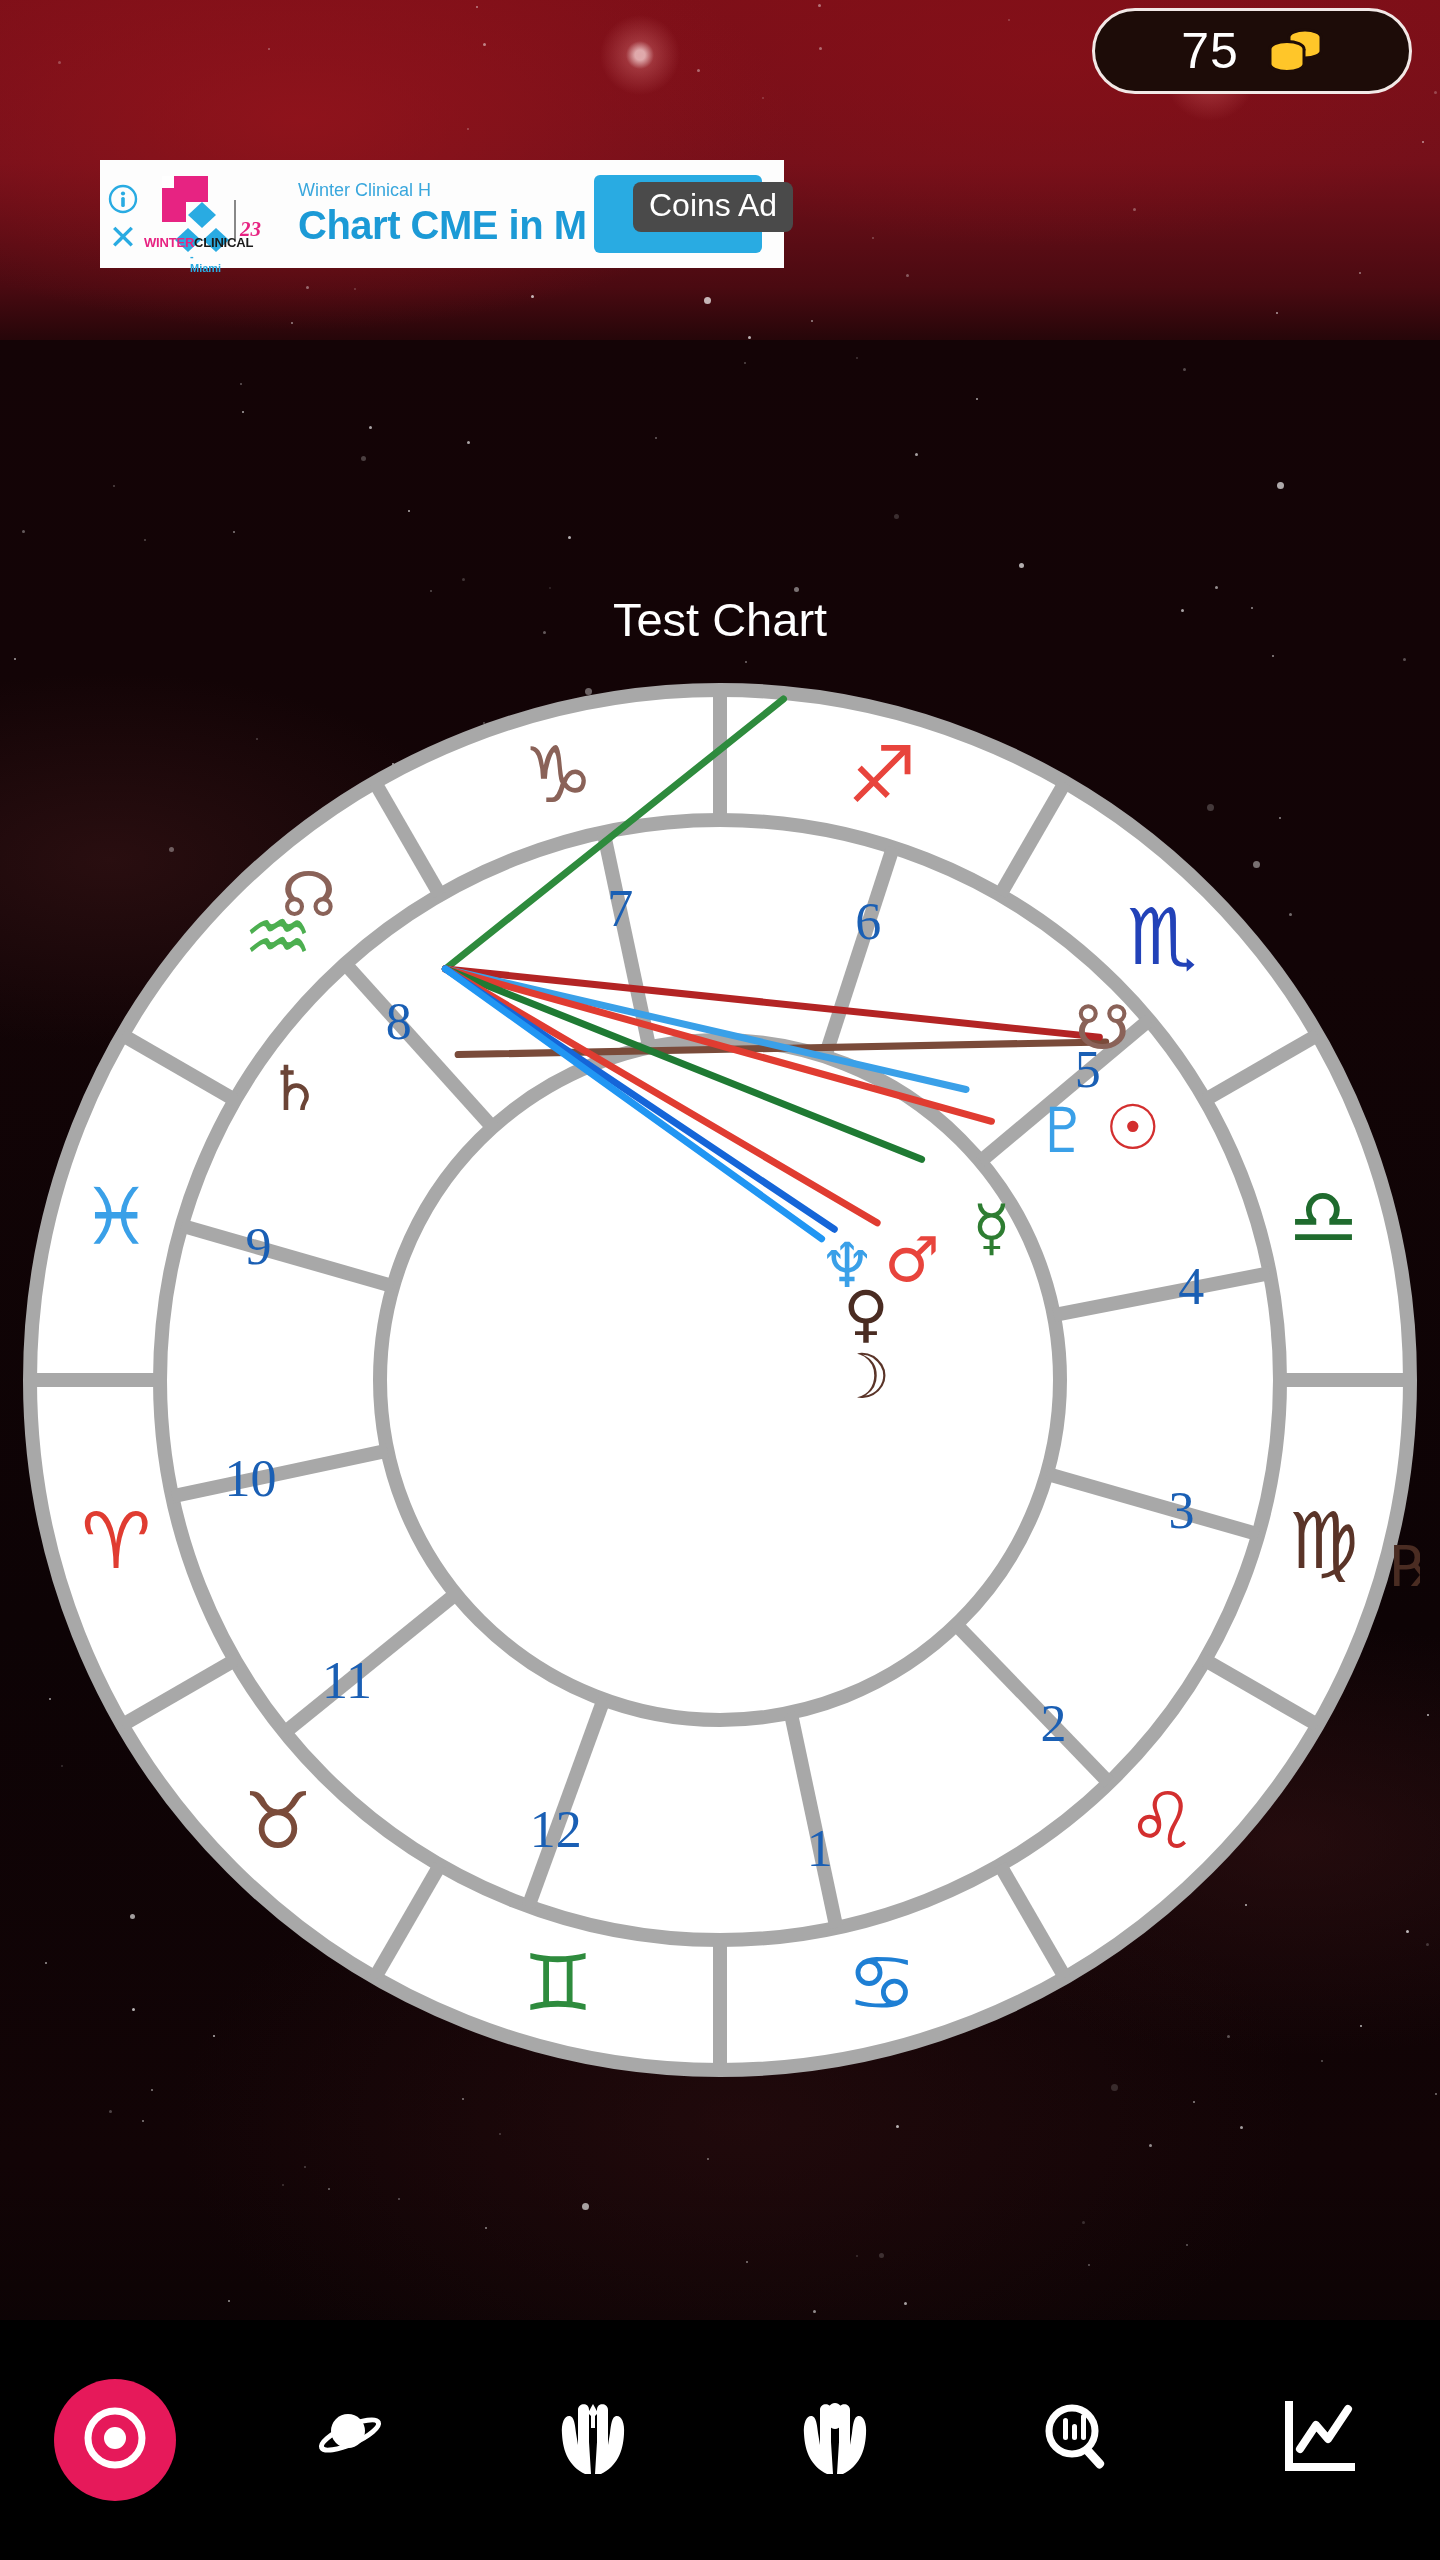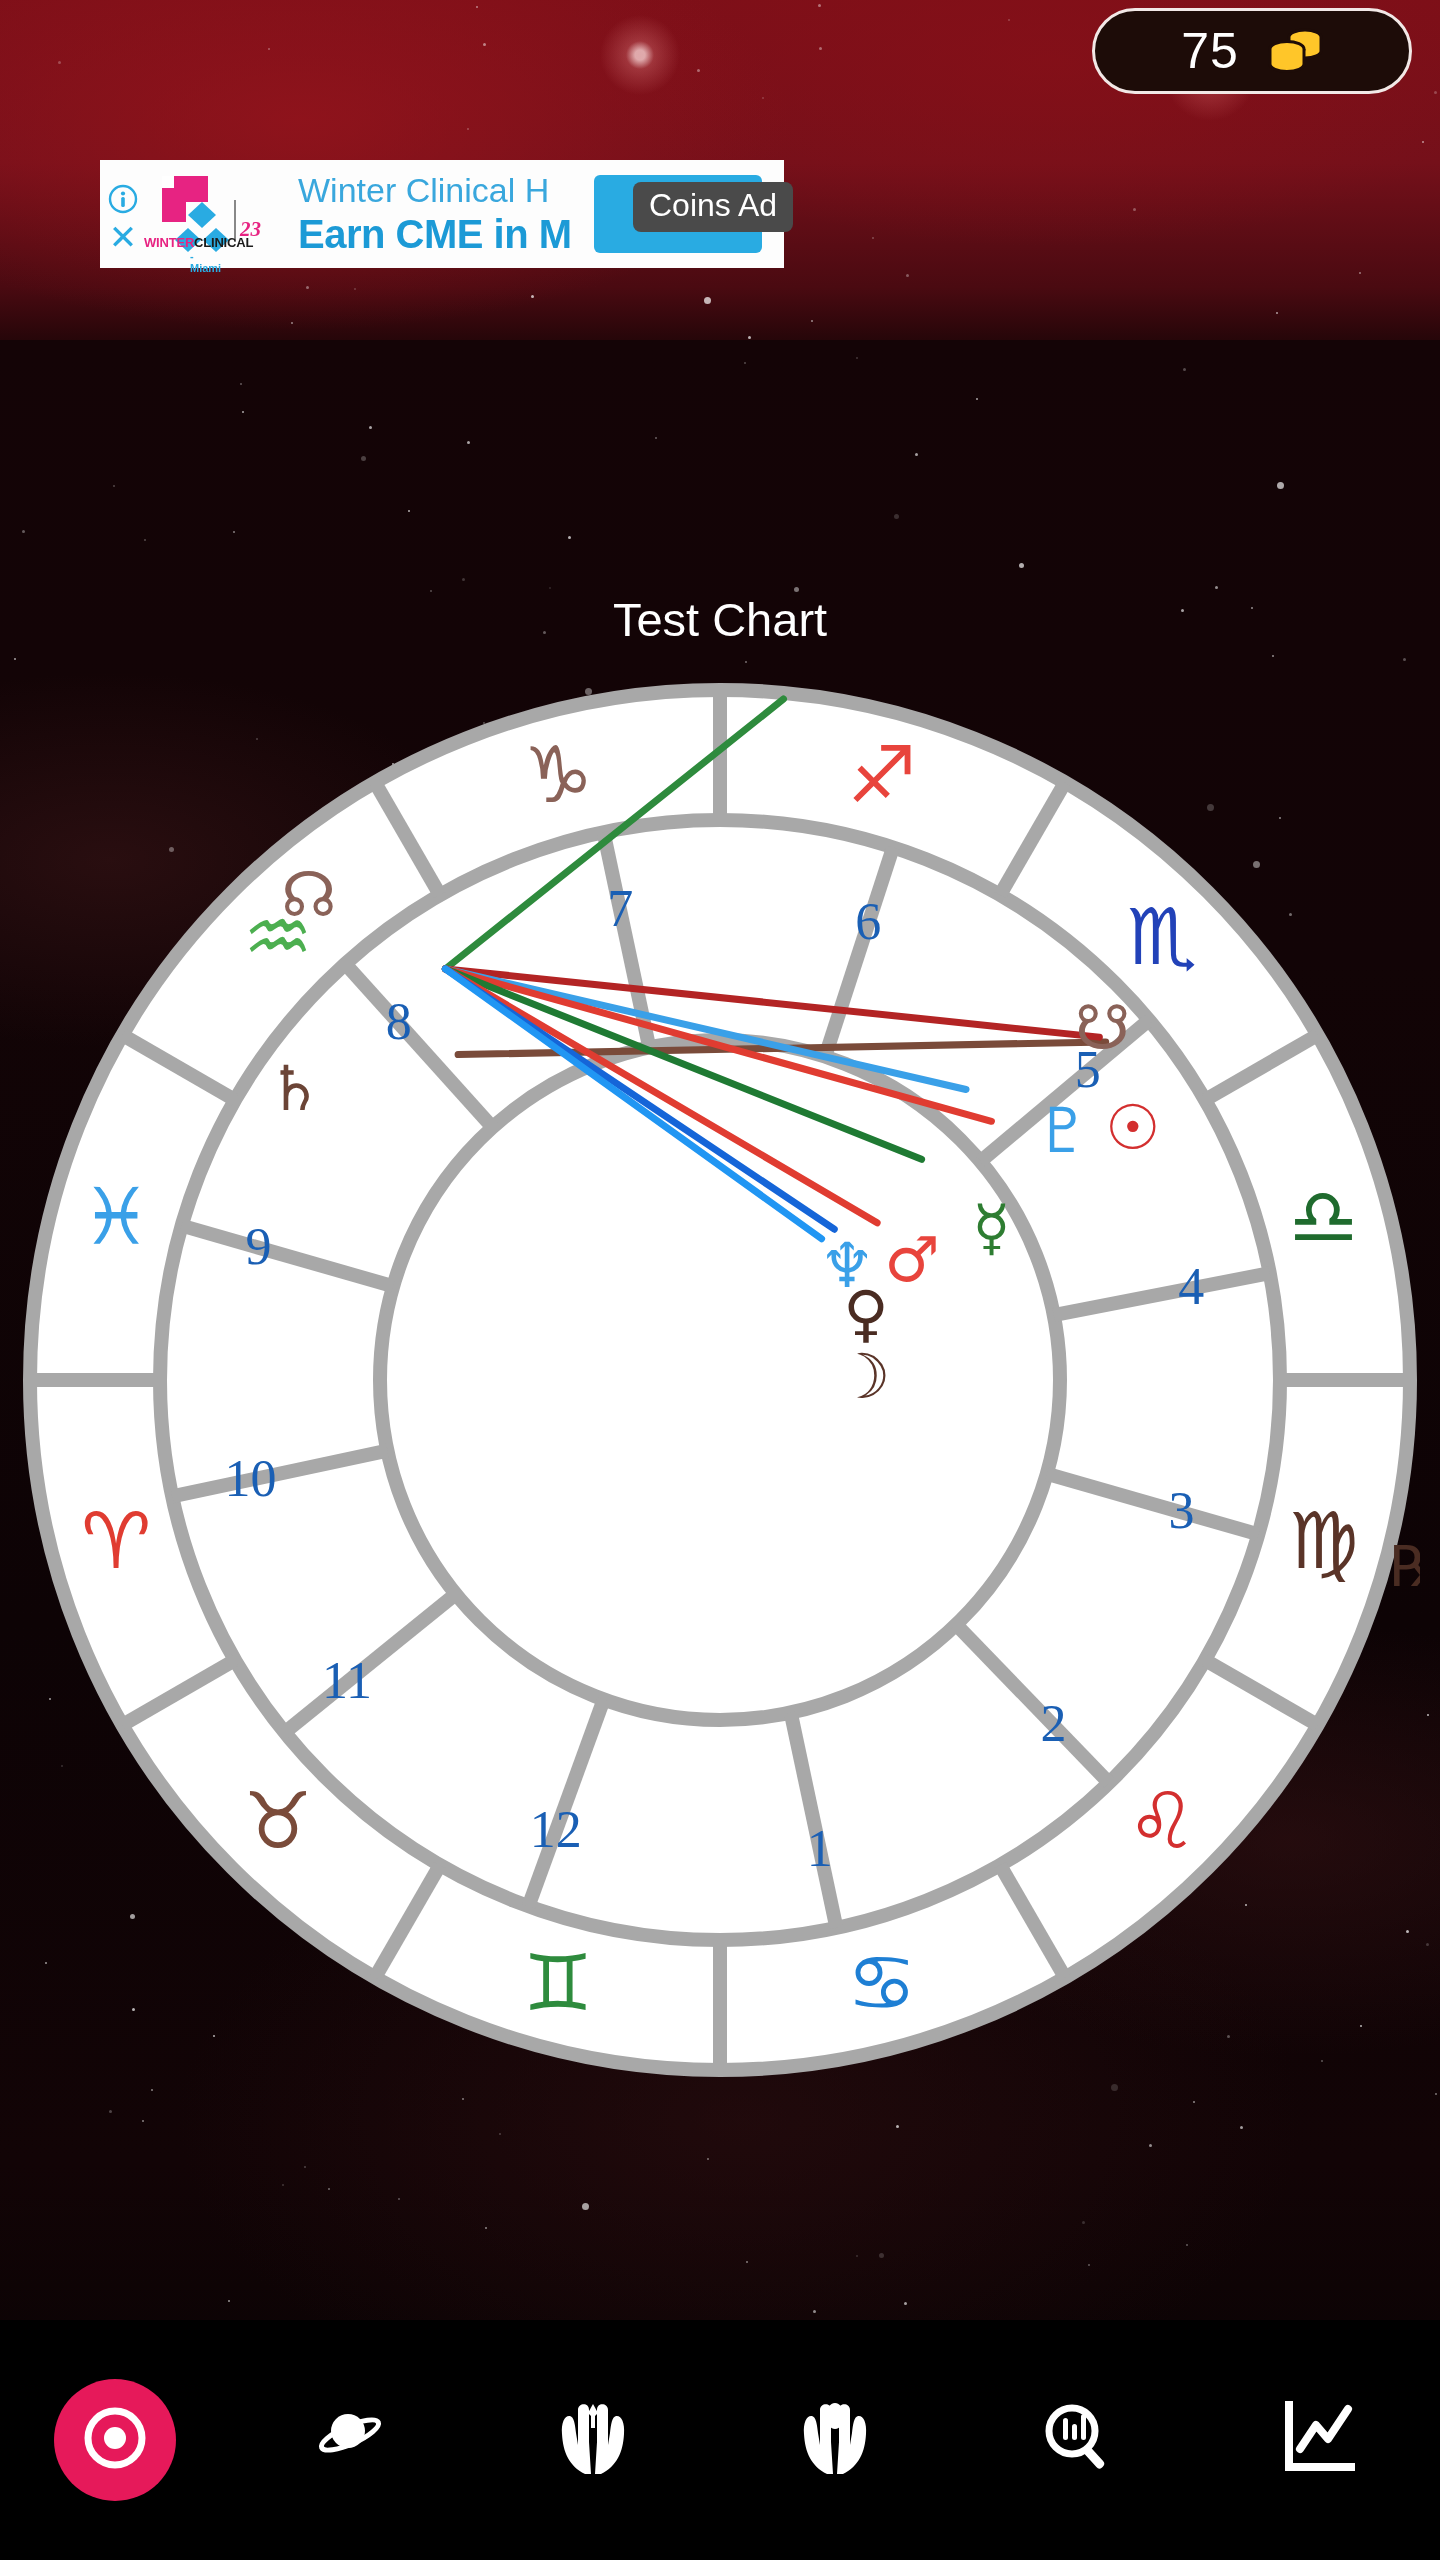--- a/index.html
+++ b/index.html
@@ -52,21 +52,21 @@
   .ad-info { position: absolute; left: 8px; top: 24px; width: 30px; height: 30px; }
   .ad-close { position: absolute; left: 8px; top: 62px; width: 30px; height: 30px;
     color: #29ABE2; font-size: 34px; line-height: 30px; text-align: center; font-weight: 300; }
   .ad-logo { position: absolute; left: 42px; top: 12px; width: 120px; height: 86px; }
   .ad-logo-text { position: absolute; left: 44px; top: 75px; width: 125px;
     font-size: 13px; font-weight: bold; letter-spacing: -.2px; white-space: nowrap; }
   .ad-logo-text .wc-pink { color: #E72382; }
   .ad-logo-text .wc-dark { color: #1b1b1b; }
   .ad-logo-sub { position: absolute; left: 90px; top: 90px; font-size: 11px; color: #29ABE2; font-weight: bold; }
   .ad-body { flex: 1; padding-left: 88px; overflow: hidden; }
-  .ad-title { color: #39A7DD; font-size: 34px; white-space: nowrap; margin-bottom: 2px; }
+  .ad-title { color: #39A7DD; font-size: 18px; white-space: nowrap; margin-bottom: 2px; }
   .ad-headline { color: #1C9AD6; font-size: 40px; font-weight: bold; white-space: nowrap; letter-spacing: -.5px; }
   .ad-open {
     width: 168px; height: 78px; background: #29ABE2; border-radius: 6px;
     color: #fff; font-size: 30px; display: flex; align-items: center; justify-content: center;
     margin-right: 22px; flex: 0 0 168px; border: none; cursor: pointer;
   }
   .test-ad-badge {
     position: absolute; left: 633px; top: 182px;
     background: #4a4a4a; color: #fff; font-size: 32px;
     padding: 5px 16px 8px 16px; border-radius: 8px; white-space: nowrap;
@@ -344,21 +344,21 @@
           <path d="M74 56 l13 12 -13 12 -13-12z" fill="#29ABE2"></path>
           <rect x="92" y="28" width="2" height="42" fill="#888"></rect>
           <text x="98" y="64" font-family="Liberation Serif, serif" font-size="21" font-style="italic" font-weight="bold" fill="#E72382">23</text>
         </svg>
       </span>
       <span class="ad-logo-text"><span class="wc-pink">WINTER</span><span class="wc-dark">CLINICAL</span></span>
       <span class="ad-logo-sub">-Miami</span>
     </div>
     <div class="ad-body">
       <div class="ad-title">Winter Clinical H</div>
-      <div class="ad-headline">Earn CME in M</div>
+      <div class="ad-headline">Chart CME in M</div>
     </div>
     <button class="ad-open">Open</button>
   </div>
   <div class="test-ad-badge">Coins Ad</div>
 
   <div class="chart-title">Test Chart</div>
 
   <div class="wheel">
     <svg id="wheelsvg" width="1400" height="1400" viewBox="0 0 1400 1400">
         <circle cx="700" cy="700" r="690" fill="#ffffff" stroke="#a8a8a8" stroke-width="14"></circle>

